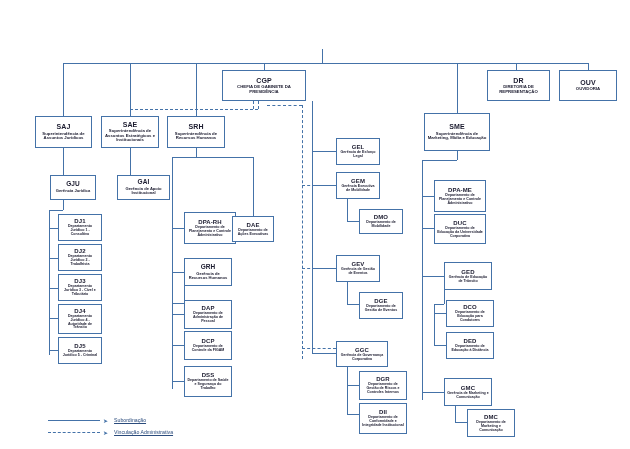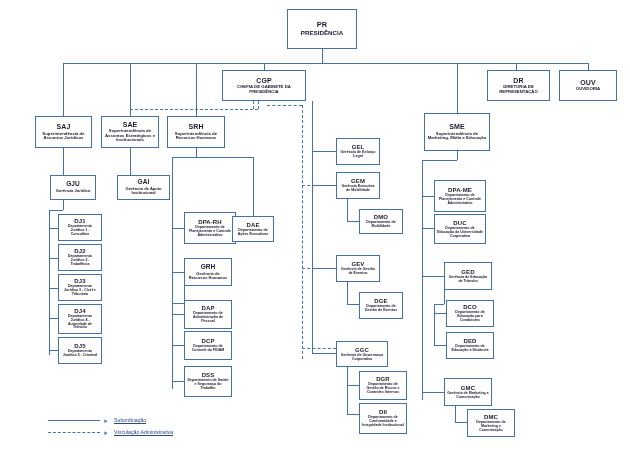--- a/index.html
+++ b/index.html
@@ -193,24 +193,20 @@
 
   <div class="line v" style="left:444px; top:290px; height:14px;"></div>
   <div class="line h" style="left:434px; top:304px; width:10px;"></div>
   <div class="line v" style="left:434px; top:304px; height:42px;"></div>
   <div class="line h" style="left:434px; top:313px; width:12px;"></div>
   <div class="line h" style="left:434px; top:345px; width:12px;"></div>
 
   <div class="line v" style="left:455px; top:406px; height:16px;"></div>
   <div class="line h" style="left:455px; top:422px; width:12px;"></div>
 
-  <div class="box sz-pr" style="left:287px; top:9px; width:70px; height:40px;">
-    <div class="code">PR</div>
-    <div class="desc">PRESIDÊNCIA</div>
-  </div>
 
   <div class="box sz-lg" style="left:222px; top:70px; width:84px; height:31px;">
     <div class="code">CGP</div>
     <div class="desc">CHEFIA DE GABINETE DA PRESIDÊNCIA</div>
   </div>
   <div class="box sz-lg" style="left:487px; top:70px; width:63px; height:31px;">
     <div class="code">DR</div>
     <div class="desc">DIRETORIA DE REPRESENTAÇÃO</div>
   </div>
   <div class="box sz-lg" style="left:559px; top:70px; width:58px; height:31px;">

